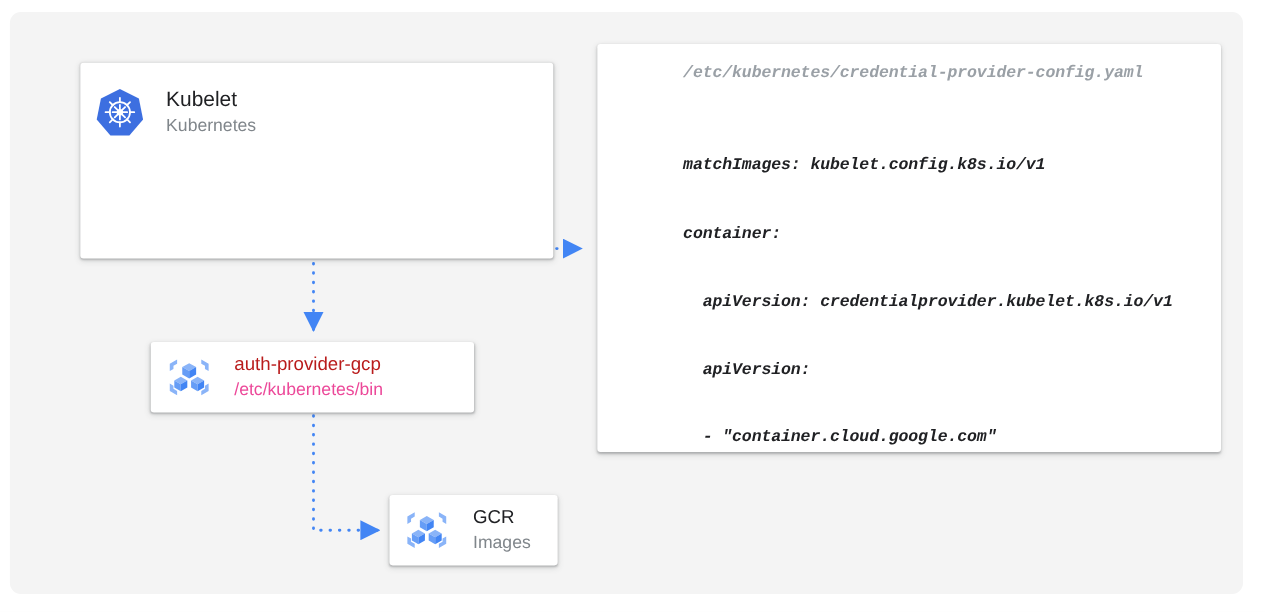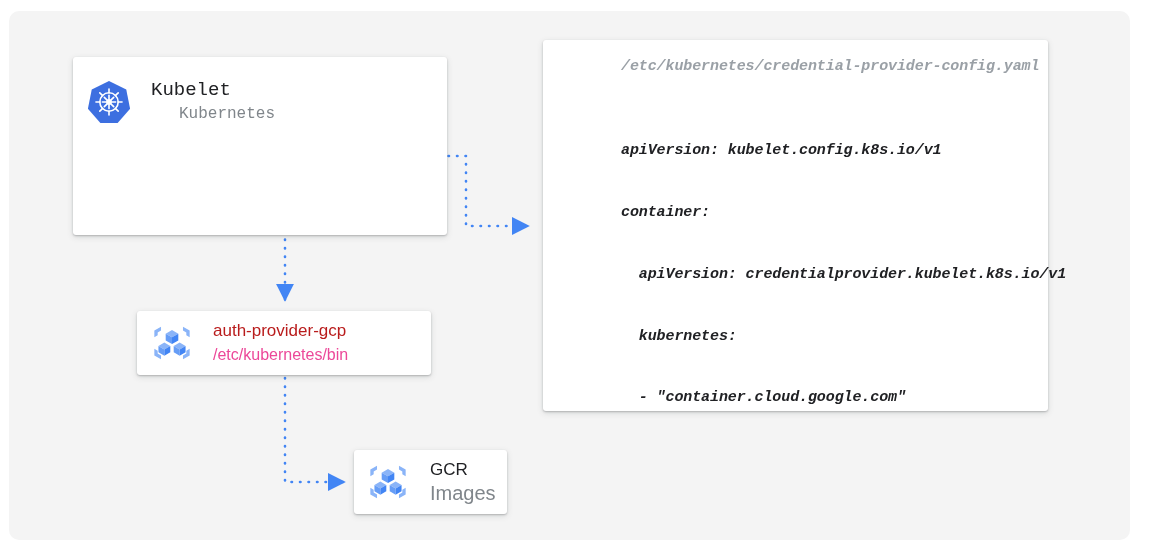--- a/index.html
+++ b/index.html
@@ -39,23 +39,22 @@
     background: #ffffff;
     border-radius: 3px;
     box-shadow: 0 1px 2px rgba(60,64,67,0.30), 0 2px 6px rgba(60,64,67,0.15);
     box-sizing: border-box;
   }
 
   
   .kubelet-card {
     left: 73px;
     top: 57px;
-    width: 374px;
+    width: 430px;
     height: 178px;
-    font-family: Liberation Mono, monospace;
   }
   .kubelet-icon-wrap {
     position: absolute;
     left: 13px;
     top: 22px;
     width: 46px;
     height: 46px;
   }
   .kubelet-text {
     position: absolute;
@@ -66,21 +65,20 @@
     font-size: 19px;
     color: #202124;
     line-height: 25px;
     white-space: nowrap;
   }
   .card-subtitle {
     font-size: 16px;
     color: #80868b;
     line-height: 23px;
     white-space: nowrap;
-    margin-left: 28px;
   }
   .flag-list {
     position: absolute;
     left: 78px;
     top: 90px;
   }
   .flag-line {
     font-size: 15.5px;
     color: #7a7f83;
     line-height: 25px;
@@ -138,31 +136,31 @@
     left: 76px;
     top: 8px;
   }
   .gcr-title {
     font-size: 17px;
     color: #202124;
     line-height: 24px;
     white-space: nowrap;
   }
   .gcr-sub {
-    font-size: 20px;
+    font-size: 16px;
     color: #80868b;
     line-height: 23px;
     white-space: nowrap;
   }
 
   
   .code-card {
     left: 543px;
     top: 40px;
-    width: 505px;
+    width: 567px;
     height: 371px;
   }
   .code-path {
     position: absolute;
     left: 78px;
     top: 18px;
     font-family: "Liberation Mono", "DejaVu Sans Mono", monospace;
     font-weight: bold;
     font-style: italic;
     font-size: 15px;
@@ -319,24 +317,24 @@
     </div>
     <div class="gcr-text">
       <div class="gcr-title">GCR</div>
       <div class="gcr-sub">Images</div>
     </div>
   </div>
 
   <div class="card code-card">
     <div class="code-path">/etc/kubernetes/credential-provider-config.yaml</div>
     <div class="code-body">
-      <div class="code-line">apiVersion: kubelet.config.k8s.io/v1</div>
+      <div class="code-line">matchImages: kubelet.config.k8s.io/v1</div>
       <div class="code-line">container:</div>
       <div class="code-line">  apiVersion: credentialprovider.kubelet.k8s.io/v1</div>
-      <div class="code-line">  kubernetes:</div>
+      <div class="code-line">  apiVersion:</div>
       <div class="code-line">  - "container.cloud.google.com"</div>
       
       
       
       
       
       
       
     </div>
   </div>

